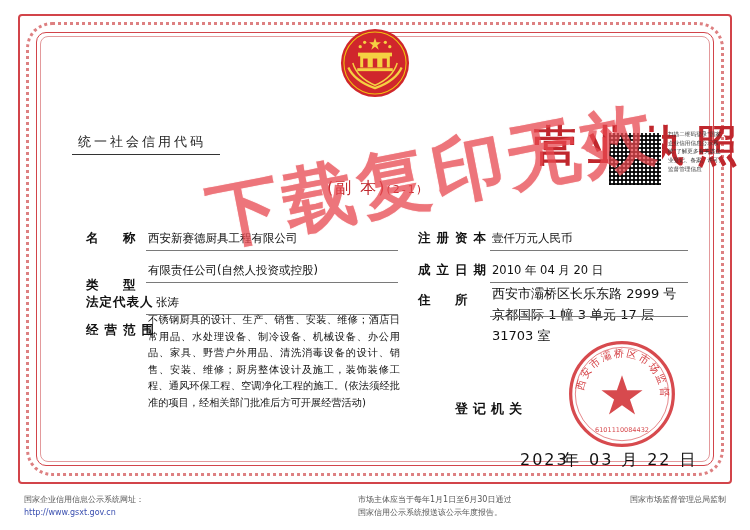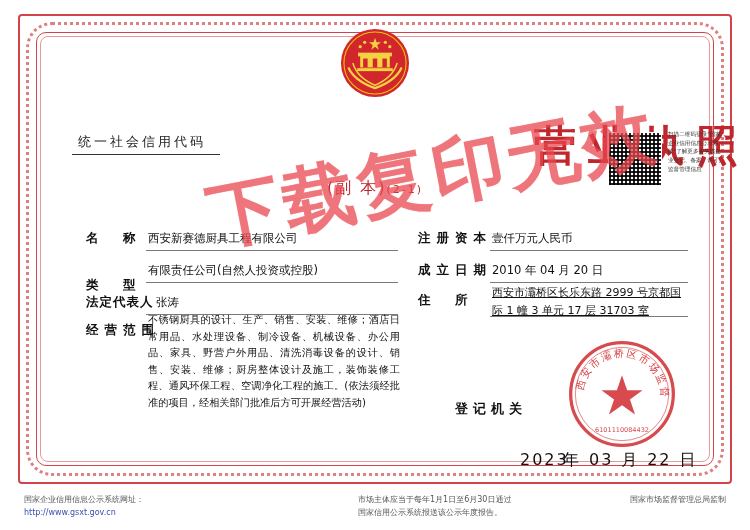--- a/index.html
+++ b/index.html
@@ -93,21 +93,21 @@
   }
   .rule{position:absolute;height:1px;background:#7a7a7a;}
 
   .scope-text{
     position:absolute;left:148px;top:312px;width:252px;
     font-size:10.2px;line-height:1.62;color:#111;text-align:justify;
   }
 
   .addr-text{
     position:absolute;left:492px;top:284px;width:196px;
-    font-size:11px;line-height:1.6;color:#111;text-decoration:underline;
+    font-size:13px;line-height:1.6;color:#111;
   }
 
   
   .registry-lbl{
     position:absolute;left:455px;top:400px;font-size:13px;font-weight:bold;
     letter-spacing:5px;color:#111;
   }
   .seal{
     position:absolute;right:72px;top:338px;width:112px;height:112px;
   }

